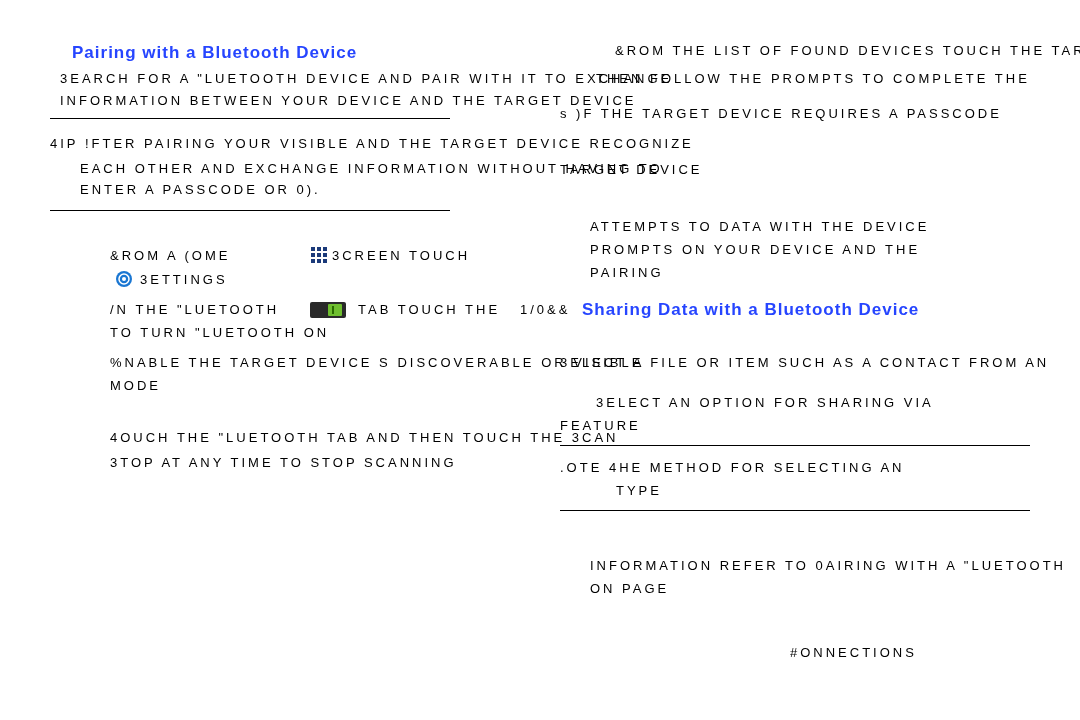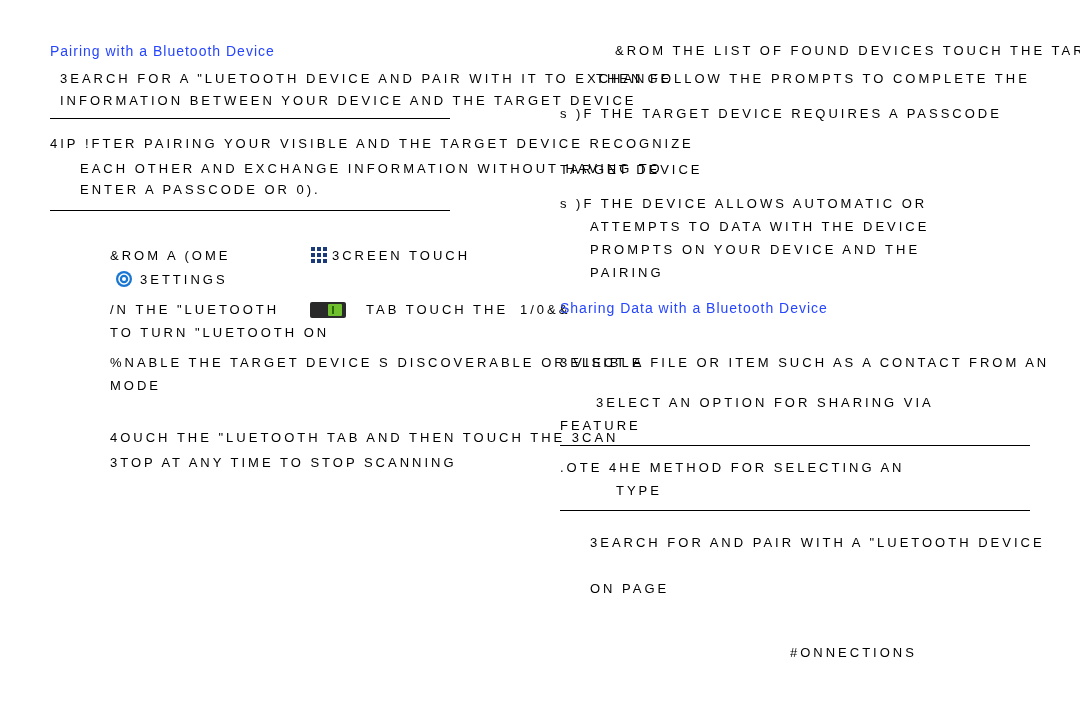--- a/index.html
+++ b/index.html
@@ -15,22 +15,23 @@
     color: #000;
   }
   .page {
     position: relative;
     width: 1080px;
     height: 720px;
   }
   .heading {
     color: #2645ff;
     letter-spacing: 1px;
-    font-size: 14px;
-    font-weight: 400;
+    font-size: 17px;
+    font-weight: 700;
+    margin-left: 22px;
   }
   .line {
     border-top: 1.5px solid #000;
     height: 0;
   }
   .icon-apps {
     display: inline-block;
     width: 18px;
     height: 18px;
     vertical-align: middle;
@@ -95,50 +96,49 @@
   <div class="txt" style="left:140px; top:272px;">    3ETTINGS</div>
 
   <div class="txt" style="left:110px; top:302px;">/N THE "LUETOOTH</div>
   <span class="icon-toggle" style="position:absolute; left:310px; top:302px;">
     <svg viewBox="0 0 36 16">
         <rect x="0" y="0" width="36" height="16" rx="2" fill="#2a2a2a"></rect>
         <rect x="18" y="2" width="14" height="12" rx="1" fill="#6fbf2f"></rect>
         <rect x="22" y="4" width="2" height="8" fill="#2a6b00"></rect>
       </svg>
   </span>
-  <div class="txt" style="left:358px; top:302px;margin-left:8px;">TAB  TOUCH THE</div>
+  <div class="txt" style="left:358px; top:302px;">TAB  TOUCH THE</div>
   <div class="txt" style="left:520px; top:302px;">   1/0&amp;&amp;</div>
   <div class="txt" style="left:110px; top:325px;">TO TURN "LUETOOTH ON</div>
 
   <div class="txt" style="left:110px; top:355px;">%NABLE THE TARGET DEVICE S DISCOVERABLE OR VISIBLE</div>
   <div class="txt" style="left:110px; top:378px;">MODE</div>
 
   <div class="txt" style="left:110px; top:430px;">4OUCH THE "LUETOOTH TAB  AND THEN TOUCH THE 3CAN</div>
   <div class="txt" style="left:110px; top:455px;">3TOP AT ANY TIME TO STOP SCANNING</div>
 
   <div class="txt" style="left:615px; top:43px;">&amp;ROM THE LIST OF FOUND DEVICES  TOUCH THE TARGET</div>
   <div class="txt" style="left:560px; top:71px;margin-left:36px;">THEN FOLLOW THE PROMPTS TO COMPLETE THE</div>
   <div class="txt" style="left:560px; top:106px;">s )F THE TARGET DEVICE REQUIRES A PASSCODE</div>
   <div class="txt" style="left:560px; top:162px;">TARGET DEVICE</div>
-  <div class="txt" style="left:560px; top:196px;">s )F THE DEVICE ALLOWS AUTOMATIC OR</div>
   <div class="txt" style="left:590px; top:219px;">ATTEMPTS TO DATA WITH THE DEVICE</div>
   <div class="txt" style="left:590px; top:242px;">PROMPTS ON YOUR DEVICE AND THE</div>
   <div class="txt" style="left:590px; top:265px;">PAIRING</div>
 
   <div class="txt heading" style="left:560px; top:300px;">Sharing Data with a Bluetooth Device</div>
 
   <div class="txt" style="left:560px; top:355px;">3ELECT A FILE OR ITEM  SUCH AS A CONTACT  FROM AN</div>
   <div class="txt" style="left:560px; top:395px;margin-left:36px;">3ELECT AN OPTION FOR SHARING VIA</div>
   <div class="txt" style="left:560px; top:418px;">FEATURE</div>
 
   <div class="line" style="position:absolute; left:560px; top:445px; width:470px;"></div>
 
   <div class="txt" style="left:560px; top:460px;">.OTE 4HE METHOD FOR SELECTING AN</div>
   <div class="txt" style="left:616px; top:483px;">TYPE</div>
 
   <div class="line" style="position:absolute; left:560px; top:510px; width:470px;"></div>
 
-  <div class="txt" style="left:590px; top:535px;">3EARCH FOR AND PAIR WITH A "LUETOOTH DEVICE</div>
+  <div class="txt" style="left:590px; top:558px;">INFORMATION  REFER TO 0AIRING WITH A "LUETOOTH</div>
   <div class="txt" style="left:590px; top:581px;">ON PAGE</div>
 
   <div class="footer txt" style="left:790px; top:645px;">#ONNECTIONS</div>
 
 </div>
 
 </body></html>

